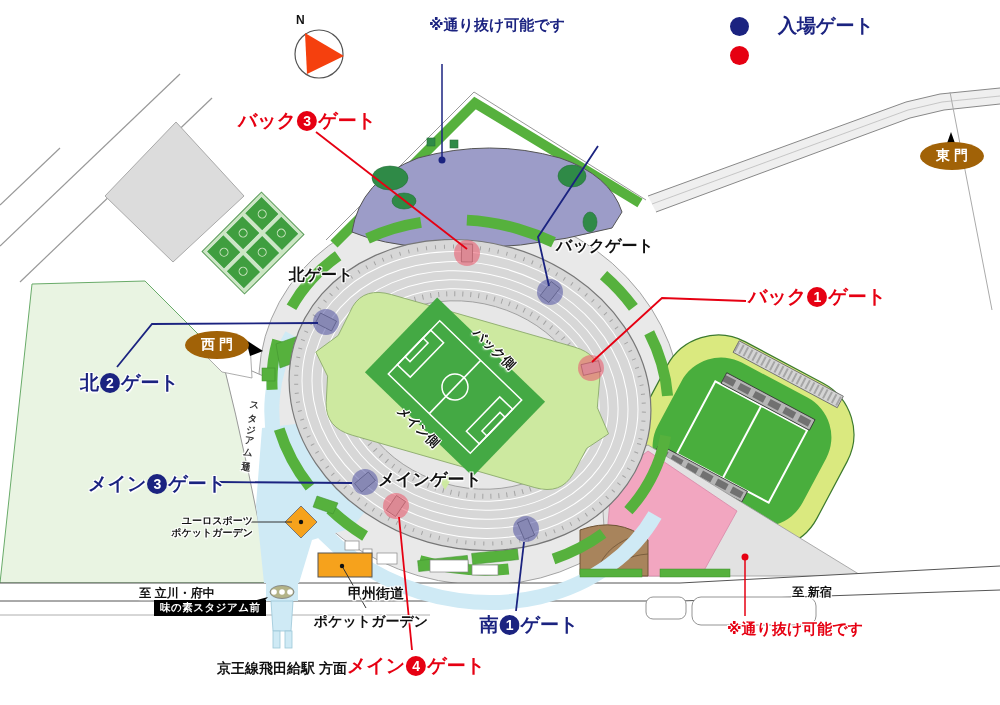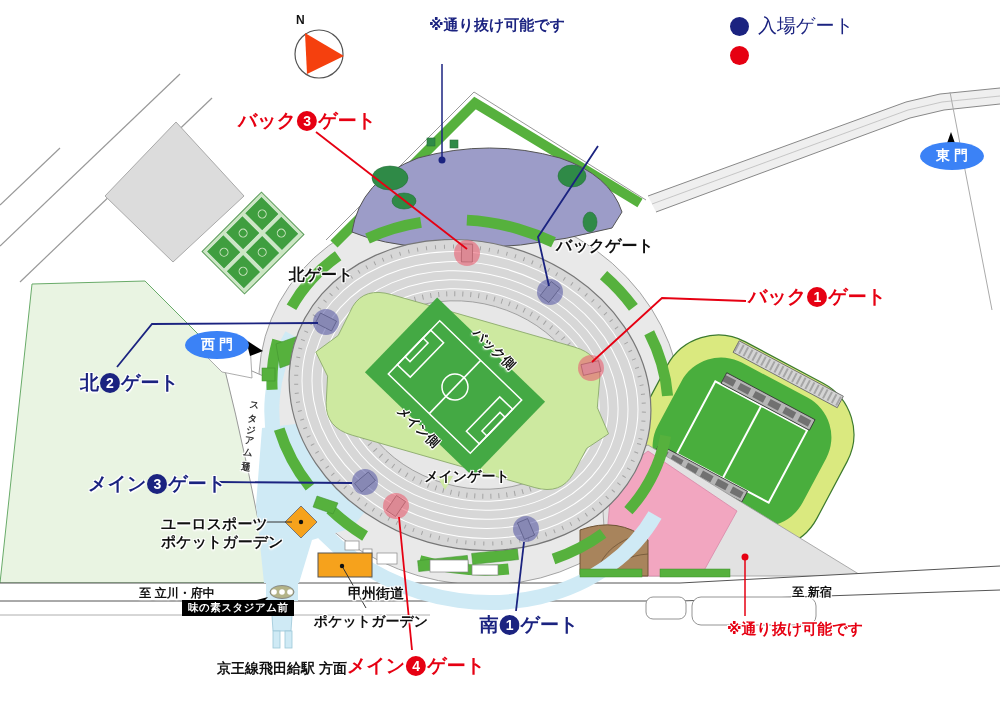--- a/index.html
+++ b/index.html
@@ -18,30 +18,30 @@
   .gnum.reentry{background:#e60012;}
   .area{font-size:16px;color:#111;}
   .note{font-size:15px;text-align:center;line-height:1.4;}
   .note.blue{color:#1b2380;}
   .note.red{color:#e60012;}
   .legend{position:absolute;left:730px;top:13px;}
   .legend-row{display:flex;align-items:center;gap:9px;margin-bottom:7px;}
   .ldot{width:19px;height:19px;border-radius:50%;flex:0 0 auto;}
   .ldot.entry{background:#1b2380;}
   .ldot.reentry{background:#e60012;}
-  .ltext{font-size:19px;font-weight:normal;}
+  .ltext{font-size:19px;font-weight:bold;margin-left:20px;}
   .ltext.entry{color:#1b2380;}
   .ltext.reentry{color:#e60012;}
-  .oval{position:absolute;background:#3b82f6;color:#fff;border-radius:50%;
+  .oval{position:absolute;background:#a16207;color:#fff;border-radius:50%;
         display:flex;align-items:center;justify-content:center;
         font-weight:bold;font-size:14px;letter-spacing:4px;padding-left:4px;box-sizing:border-box;}
   .busstop{position:absolute;background:#000;color:#fff;font-size:10.5px;font-weight:bold;
            padding:1px 6px;letter-spacing:0.5px;}
   .small{font-size:14px;color:#111;font-weight:bold;}
-  .tiny{font-size:15px;color:#111;font-weight:bold;line-height:1.2;}
+  .tiny{font-size:10px;color:#111;font-weight:bold;line-height:1.2;}
   .side-label{font-size:13px;color:#111;}
   .vtext{writing-mode:vertical-rl;font-size:9.5px;color:#333;font-weight:bold;letter-spacing:1px;}
 </style>
 </head>
 <body>
 
 <div id="page">
 
 <svg id="map-svg" width="1000" height="705" viewBox="0 0 1000 705">
 
@@ -294,33 +294,33 @@
 </div>
 <div class="lbl gate reentry cx" style="left:416px;top:653px;">
   <span>メイン</span><span class="gnum reentry">4</span><span>ゲート</span>
 </div>
 <div class="lbl gate entry cx" style="left:529px;top:612px;">
   <span>南</span><span class="gnum entry">1</span><span>ゲート</span>
 </div>
 
 <div class="lbl area cx" style="left:605px;top:236px;">バックゲート</div>
 <div class="lbl area cx" style="left:321px;top:265px;">北ゲート</div>
-<div class="lbl area cx" style="left:467px;top:468px;font-size:14px;font-family:Liberation Serif, serif;">メインゲート</div>
+<div class="lbl area cx" style="left:430px;top:468px;font-size:17px;font-family:Liberation Serif, serif;">メインゲート</div>
 
 <div class="lbl side-label" style="left:494px;top:349px;transform:translate(-50%,-50%) rotate(44deg);">バック側</div>
 <div class="lbl side-label" style="left:418px;top:427px;transform:translate(-50%,-50%) rotate(44deg);">メイン側</div>
 
 <div class="oval" style="left:920px;top:142px;width:64px;height:28px;">東門</div>
 <div class="oval" style="left:185px;top:331px;width:64px;height:28px;">西門</div>
 
 <div class="lbl vtext" style="left:249px;top:394px;transform:rotate(8deg);transform-origin:top left;">スタジアム通り</div>
 <div class="lbl small cx" style="left:376px;top:585px;font-weight:bold;">甲州街道</div>
 <div class="lbl cx" style="left:177px;top:585px;font-size:12px;color:#111;">至 立川・府中</div>
 <div class="lbl cx" style="left:812px;top:584px;font-size:12px;color:#111;">至 新宿</div>
-<div class="busstop" style="left:182px;top:600px;">味の素スタジアム前</div>
+<div class="busstop" style="left:154px;top:600px;">味の素スタジアム前</div>
 <div class="lbl small cx" style="left:282px;top:660px;">京王線飛田給駅 方面</div>
 <div class="lbl small cx" style="left:371px;top:613px;">ポケットガーデン</div>
 
 <div class="lbl tiny" style="left:161px;top:515px;width:92px;text-align:right;">
   <div>ユーロスポーツ</div>
   <div>ポケットガーデン</div>
 </div>
 
 <div class="lbl note red cx" style="left:795px;top:618px;">
   <div>※通り抜け可能です</div>

